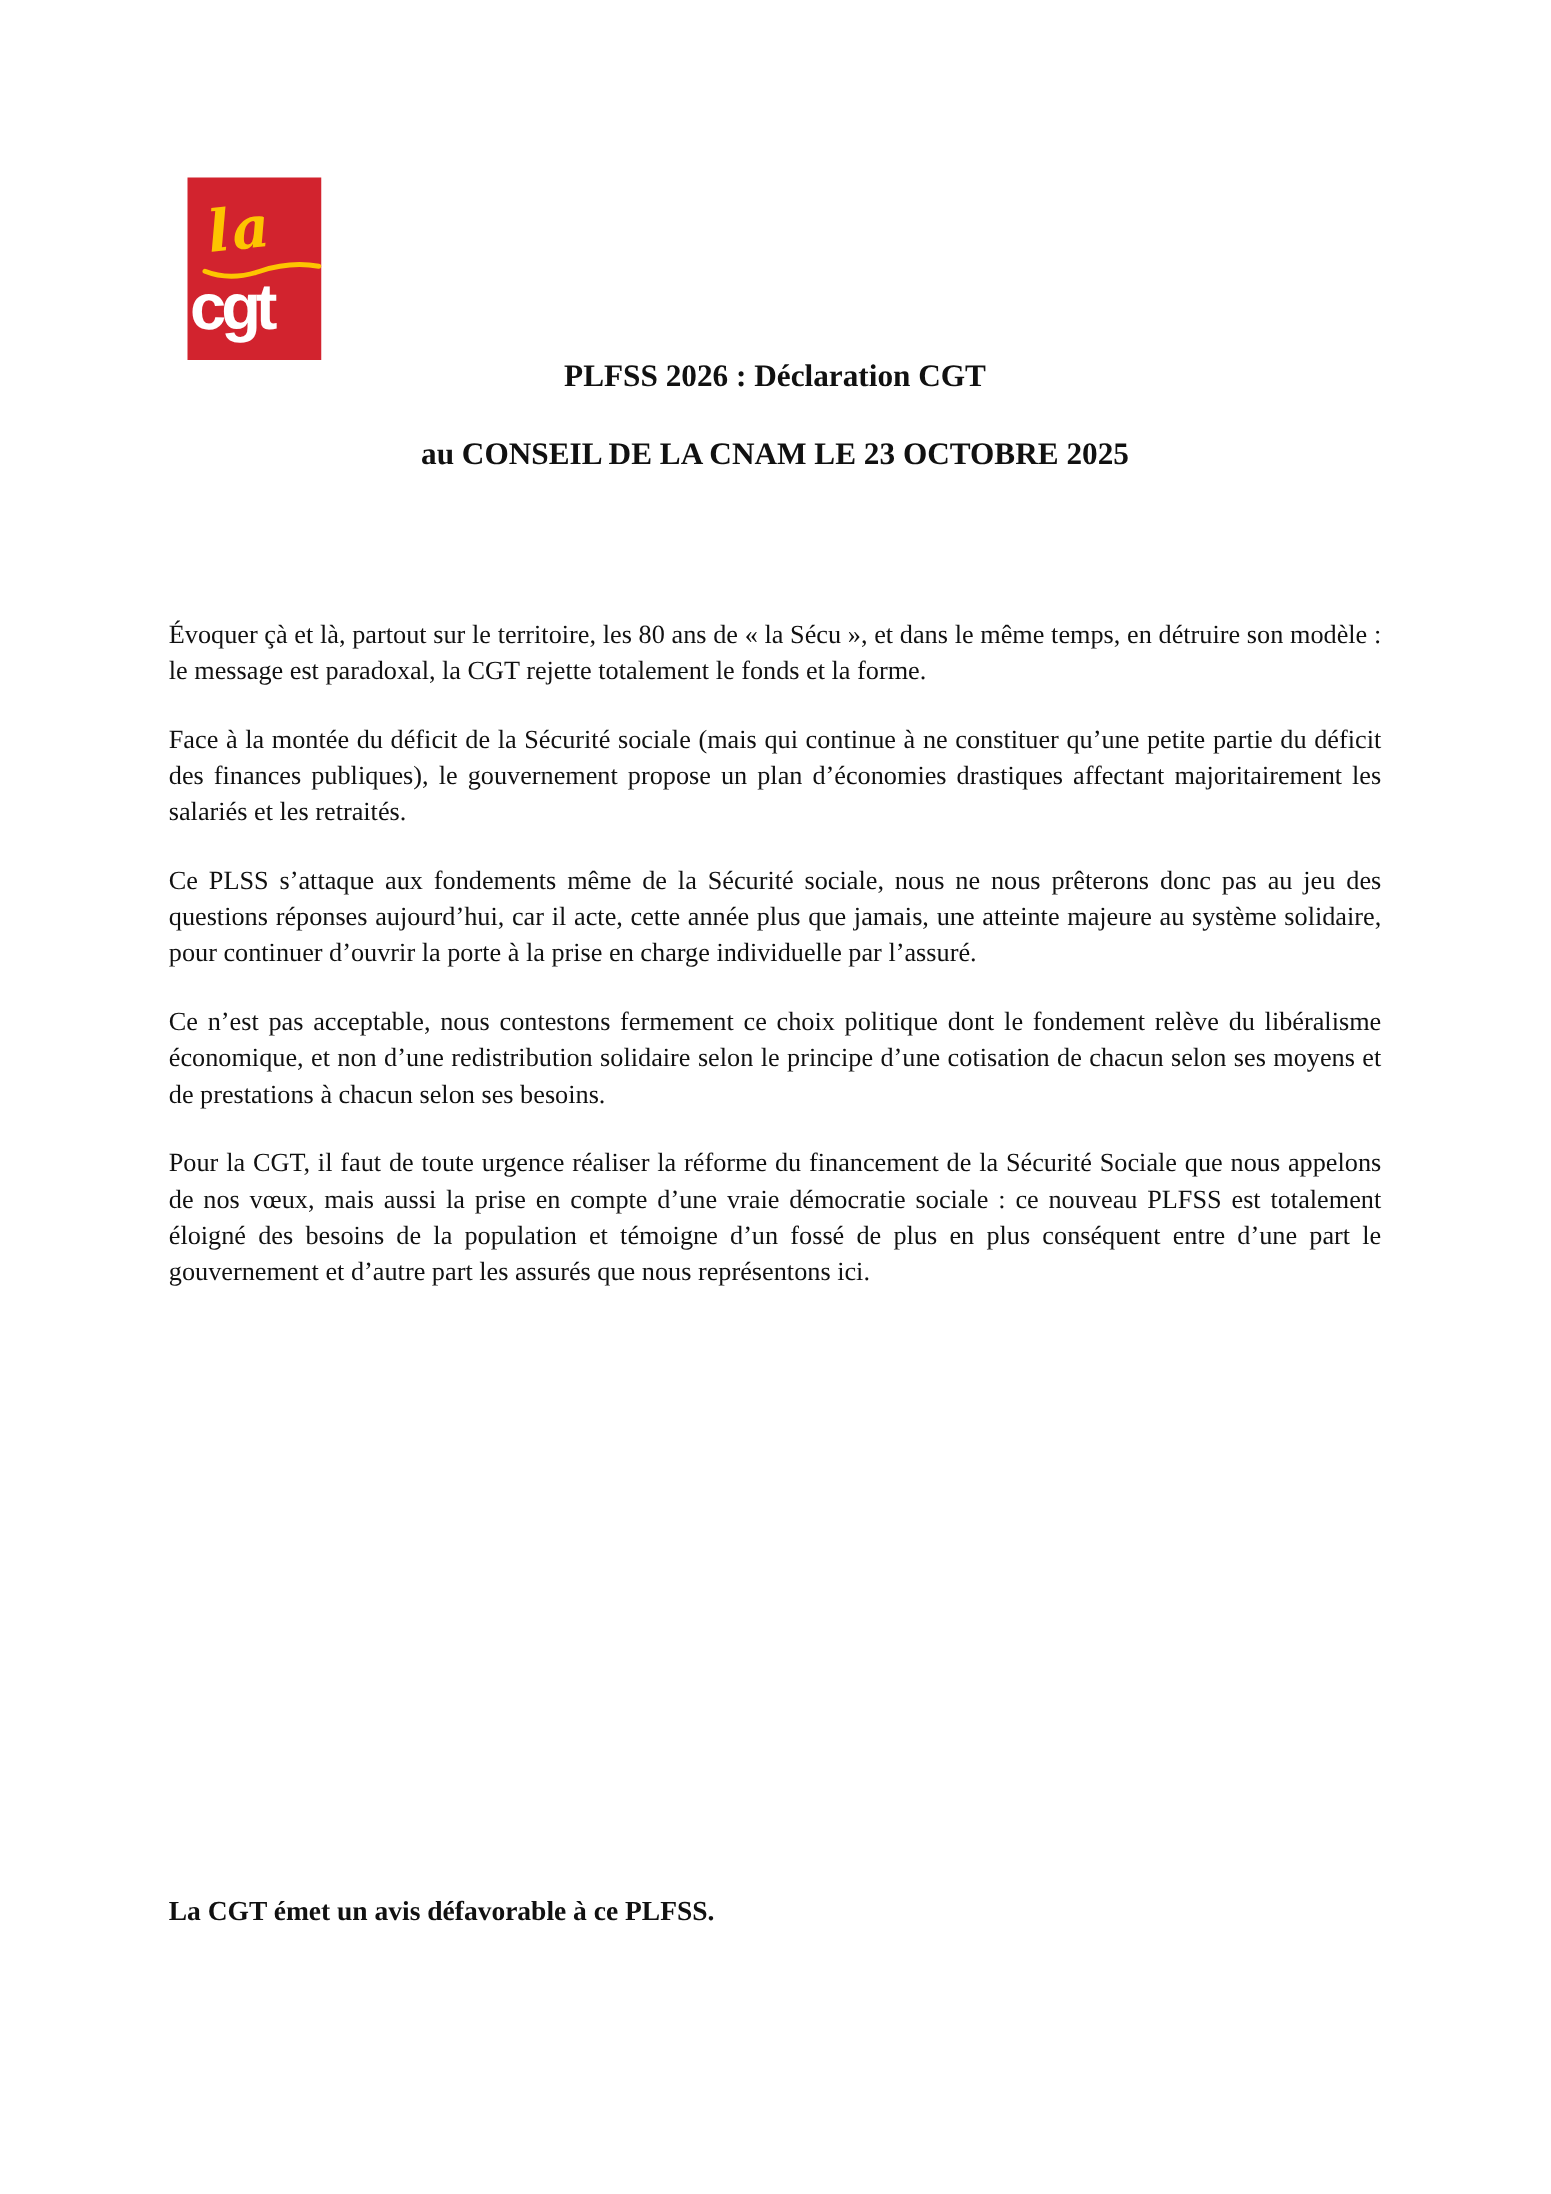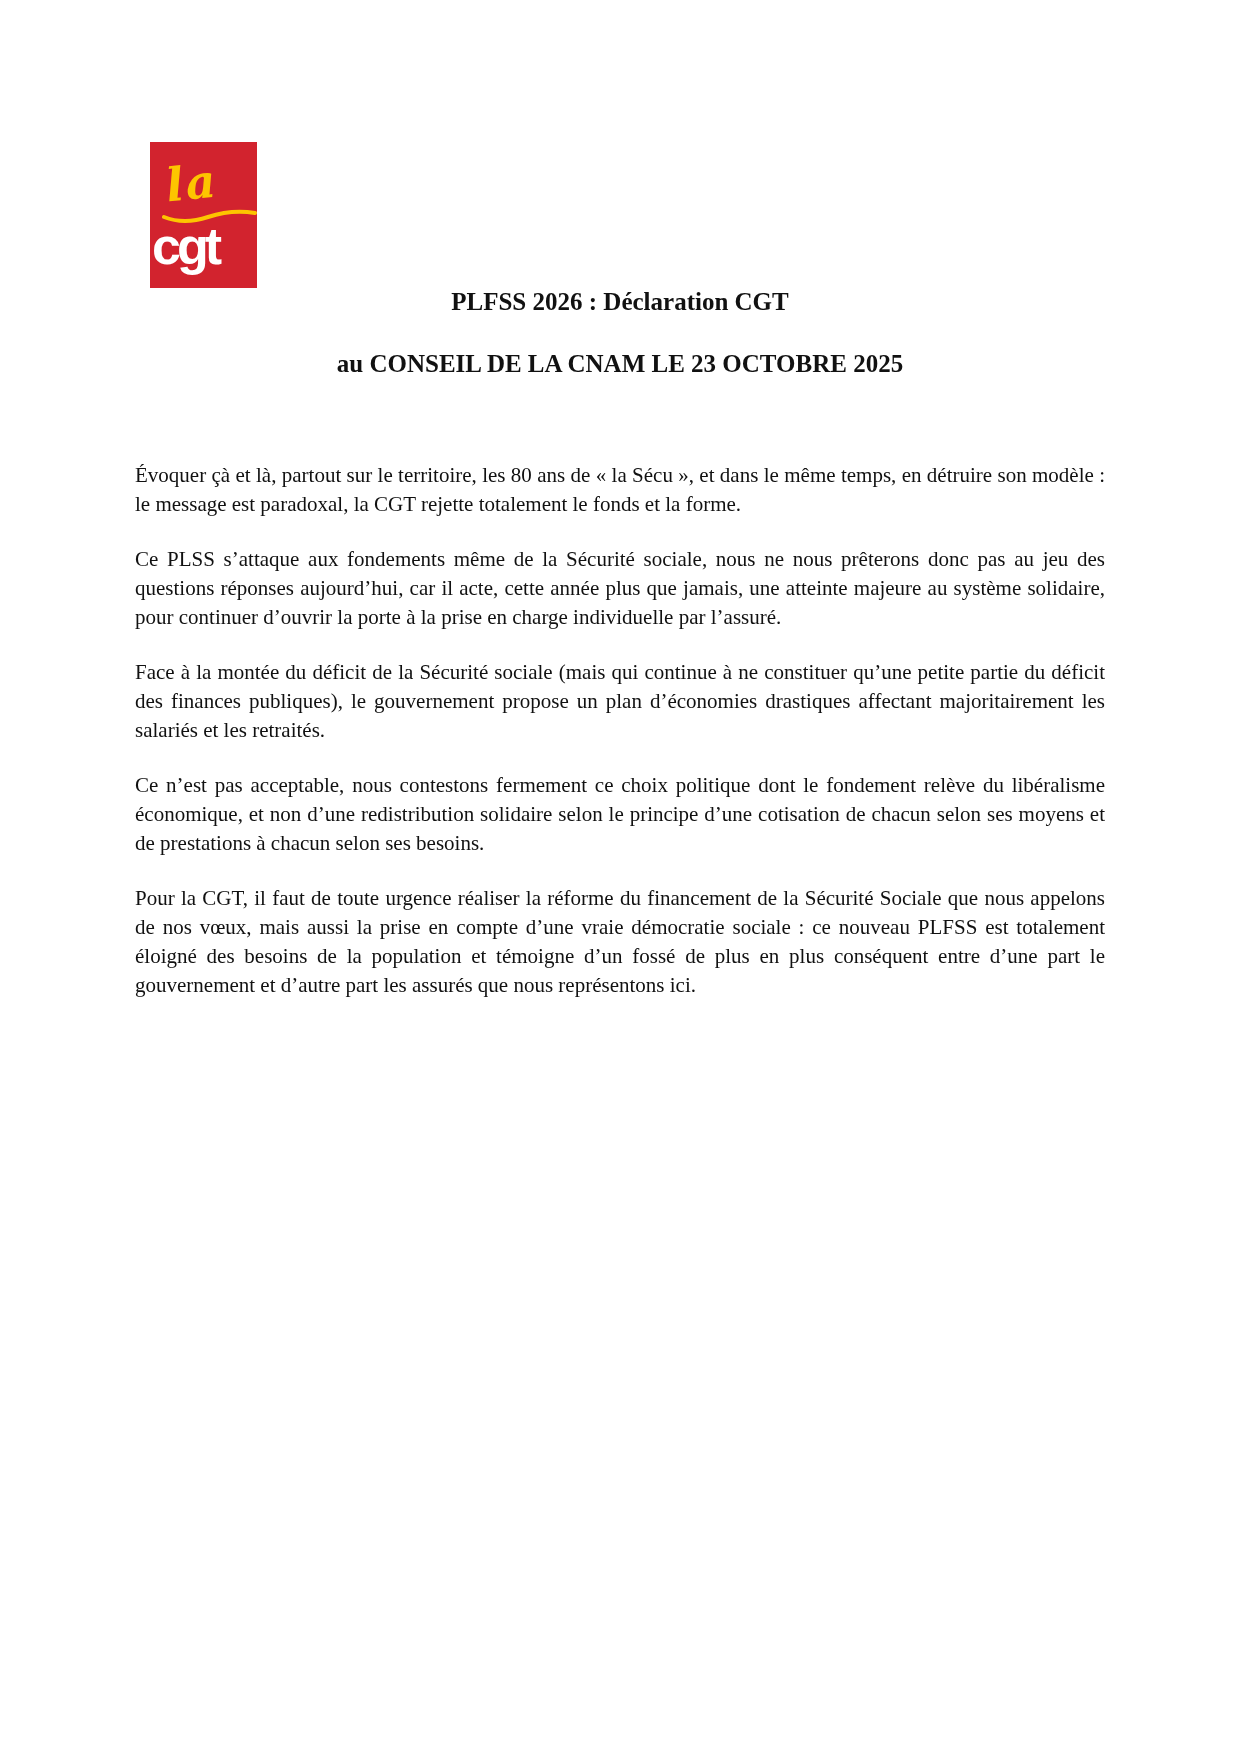--- a/index.html
+++ b/index.html
@@ -72,21 +72,21 @@
     line-height: 34px;
     font-weight: bold;
   }
   .doc-subtitle {
     margin-top: 28px;
     text-align: center;
     font-size: 25px;
     line-height: 34px;
     font-weight: bold;
   }
-  .paragraphs { margin-top: 80px; }
+  .paragraphs { margin-top: 112px; }
   .paragraphs p {
     font-size: 21px;
     line-height: 29px;
     text-align: justify;
     margin: 0 0 26px 0;
   }
   .conclusion {
     position: absolute;
     left: 135px;
     top: 1514px;
@@ -108,21 +108,22 @@
     </svg>
     <span class="logo-cgt">cgt</span>
   </div>
 
   <div class="content">
     <h1 class="doc-title">PLFSS 2026 : Déclaration CGT</h1>
     <h2 class="doc-subtitle">au CONSEIL DE LA CNAM LE 23 OCTOBRE 2025</h2>
 
     <div class="paragraphs">
       <p>Évoquer çà et là, partout sur le territoire, les 80 ans de « la Sécu », et dans le même temps, en détruire son modèle : le message est paradoxal, la CGT rejette totalement le fonds et la forme.</p>
+      <p>Face à la montée du déficit de la Sécurité sociale (mais qui continue à ne constituer qu’une petite partie du déficit des finances publiques), le gouvernement propose un plan d’économies drastiques affectant majoritairement les salariés et les retraités.</p>
       <p>Ce PLSS s’attaque aux fondements même de la Sécurité sociale, nous ne nous prêterons donc pas au jeu des questions réponses aujourd’hui, car il acte, cette année plus que jamais, une atteinte majeure au système solidaire, pour continuer d’ouvrir la porte à la prise en charge individuelle par l’assuré.</p>
-      <p>Face à la montée du déficit de la Sécurité sociale (mais qui continue à ne constituer qu’une petite partie du déficit des finances publiques), le gouvernement propose un plan d’économies drastiques affectant majoritairement les salariés et les retraités.</p>
       <p>Ce n’est pas acceptable, nous contestons fermement ce choix politique dont le fondement relève du libéralisme économique, et non d’une redistribution solidaire selon le principe d’une cotisation de chacun selon ses moyens et de prestations à chacun selon ses besoins.</p>
       <p>Pour la CGT, il faut de toute urgence réaliser la réforme du financement de la Sécurité Sociale que nous appelons de nos vœux, mais aussi la prise en compte d’une vraie démocratie sociale : ce nouveau PLFSS est totalement éloigné des besoins de la population et témoigne d’un fossé de plus en plus conséquent entre d’une part le gouvernement et d’autre part les assurés que nous représentons ici.</p>
     </div>
   </div>
 
+  <p class="conclusion">La CGT émet un avis défavorable à ce PLFSS.</p>
 
 </div>
 
 </body></html>

